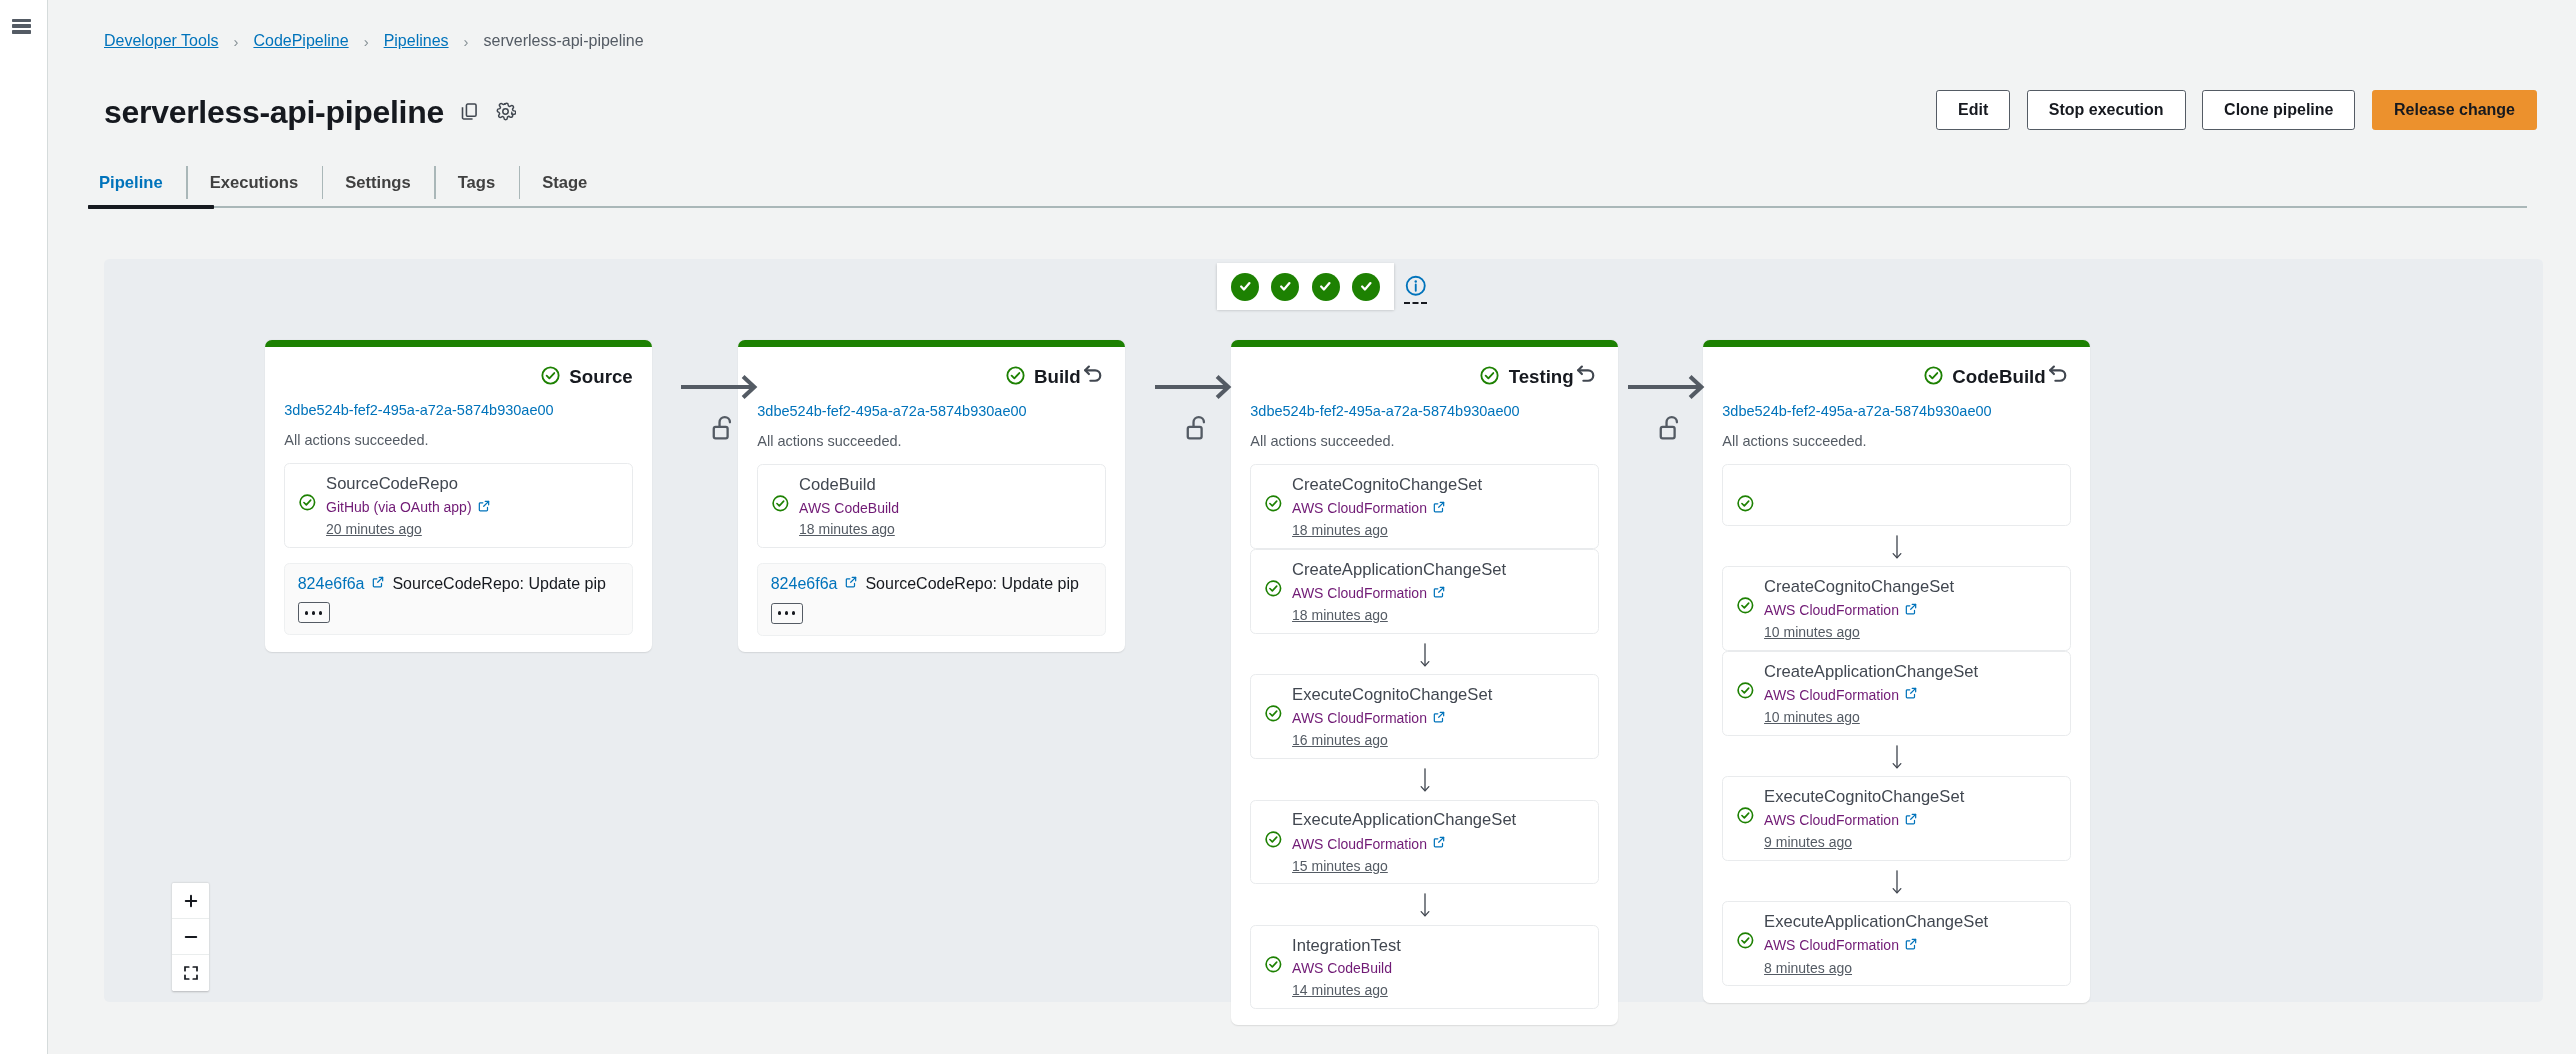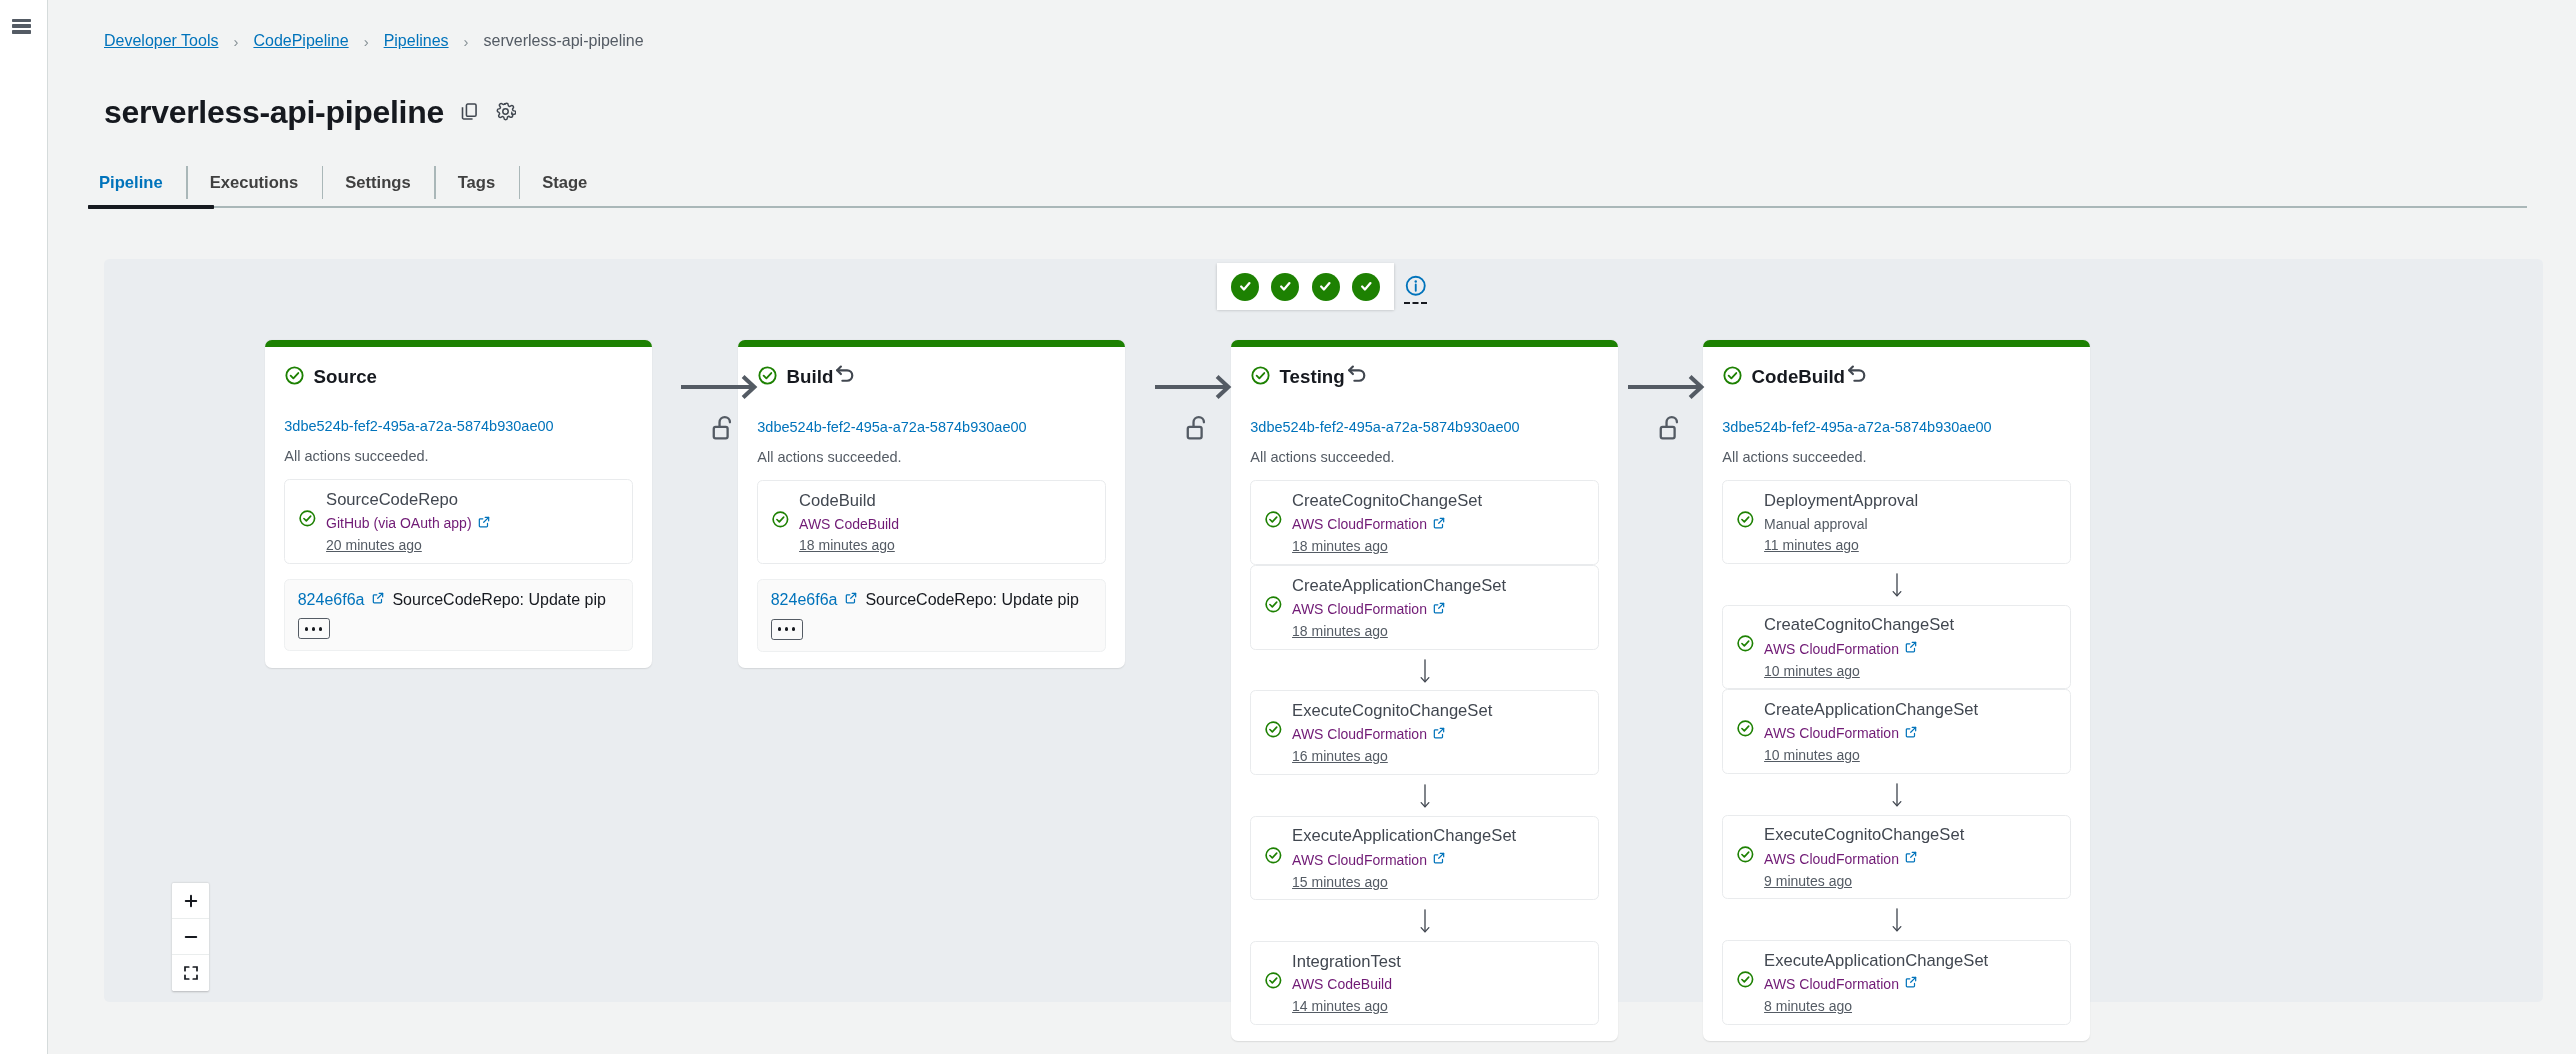--- a/index.html
+++ b/index.html
@@ -151,22 +151,22 @@
     width: 387px;
   }
   .stage-card {
     background: #ffffff;
     border-radius: 7px;
     border-top: 7px solid #1d8102;
     box-shadow: 0 0.7px 1.4px rgba(0,0,0,.10);
     padding: 18px 19.3px 16.6px 19.3px;
   }
   .stage-head {
-    display: flex; align-items: flex-start; justify-content: flex-start;
-    margin-bottom: 30px;
+    display: flex; align-items: flex-start; justify-content: flex-end;
+    margin-bottom: 14px;
   }
   .stage-head-left { display: flex; align-items: center; gap: 8.3px; }
   .stage-name {
     font-size: 18.7px; font-weight: 700; color: #16191f;
     white-space: nowrap;
   }
   .rollback-btn { cursor: pointer; margin-top: -2.8px; }
   .exec-id {
     font-size: 14.5px; color: #0073bb; text-decoration: none;
     display: block; margin-bottom: 14px; cursor: pointer;
@@ -281,20 +281,26 @@
       </svg>
     </span>
     <span class="hdr-icon">
       <svg width="21" height="21" viewBox="0 0 24 24" fill="none" stroke="#414750" stroke-width="1.7">
         <circle cx="12" cy="12" r="3.1"></circle>
         <path d="M19.2 13.6a1.6 1.6 0 0 0 .33 1.76l.06.06a1.9 1.9 0 1 1-2.7 2.7l-.06-.06a1.6 1.6 0 0 0-1.76-.33 1.6 1.6 0 0 0-1 1.47V19.5a1.9 1.9 0 0 1-3.8 0v-.1a1.6 1.6 0 0 0-1.05-1.47 1.6 1.6 0 0 0-1.76.33l-.06.06a1.9 1.9 0 1 1-2.7-2.7l.06-.06a1.6 1.6 0 0 0 .33-1.76 1.6 1.6 0 0 0-1.47-1H4.5a1.9 1.9 0 0 1 0-3.8h.1a1.6 1.6 0 0 0 1.47-1.05 1.6 1.6 0 0 0-.33-1.76l-.06-.06a1.9 1.9 0 1 1 2.7-2.7l.06.06a1.6 1.6 0 0 0 1.76.33h.08a1.6 1.6 0 0 0 1-1.47V4.5a1.9 1.9 0 1 1 3.8 0v.1a1.6 1.6 0 0 0 1 1.47 1.6 1.6 0 0 0 1.76-.33l.06-.06a1.9 1.9 0 1 1 2.7 2.7l-.06.06a1.6 1.6 0 0 0-.33 1.76v.08a1.6 1.6 0 0 0 1.47 1h.14a1.9 1.9 0 0 1 0 3.8h-.1a1.6 1.6 0 0 0-1.47 1z"></path>
       </svg>
     </span>
   </div>
 
+  <div id="action-buttons">
+    <div class="btn btn-normal">Edit</div>
+    <div class="btn btn-normal">Stop execution</div>
+    <div class="btn btn-normal">Clone pipeline</div>
+    <div class="btn btn-primary">Release change</div>
+  </div>
 
   <div id="tabs-wrap">
     <div id="tabs">
         <div class="tab active">Pipeline</div>
         <div class="tab">Executions</div>
         <div class="tab">Settings</div>
         <div class="tab">Tags</div>
         <div class="tab">Stage</div>
       </div>
     <div id="tabs-underline">
@@ -595,28 +601,20 @@
   </svg></span>
           </div>
           <a class="exec-id">3dbe524b-fef2-495a-a72a-5874b930ae00</a>
           <div class="stage-status">All actions succeeded.</div>
           <div class="action-tile">
             <span class="action-check">
   <svg width="18.7" height="18.7" viewBox="0 0 24 24" fill="none">
     <circle cx="12" cy="12" r="9.3" stroke="#1d8102" stroke-width="2.1"></circle>
     <path d="M7.6 12.2l3.1 3.1 5.6-6.1" stroke="#1d8102" stroke-width="2.1" stroke-linecap="round" stroke-linejoin="round"></path>
   </svg></span>
-       <div class="action-body">
-         <div class="action-name">DeploymentApproval</div>
-         <div class="action-provider plain">
-           <span>Manual approval</span>
-
-         </div>
-         <div class="action-time">11 minutes ago</div>
-       </div>
           </div>
           <div class="down-arrow">
   <svg width="18" height="28" viewBox="0 0 24 40" fill="none" stroke="#414750" stroke-width="1.9" stroke-linecap="round" stroke-linejoin="round">
     <path d="M12 4v31"></path>
               <path d="M6.5 29.5L12 35.5l5.5-6"></path>
   </svg>
           </div>
           <div class="action-tile">
             <span class="action-check">
   <svg width="18.7" height="18.7" viewBox="0 0 24 24" fill="none">

